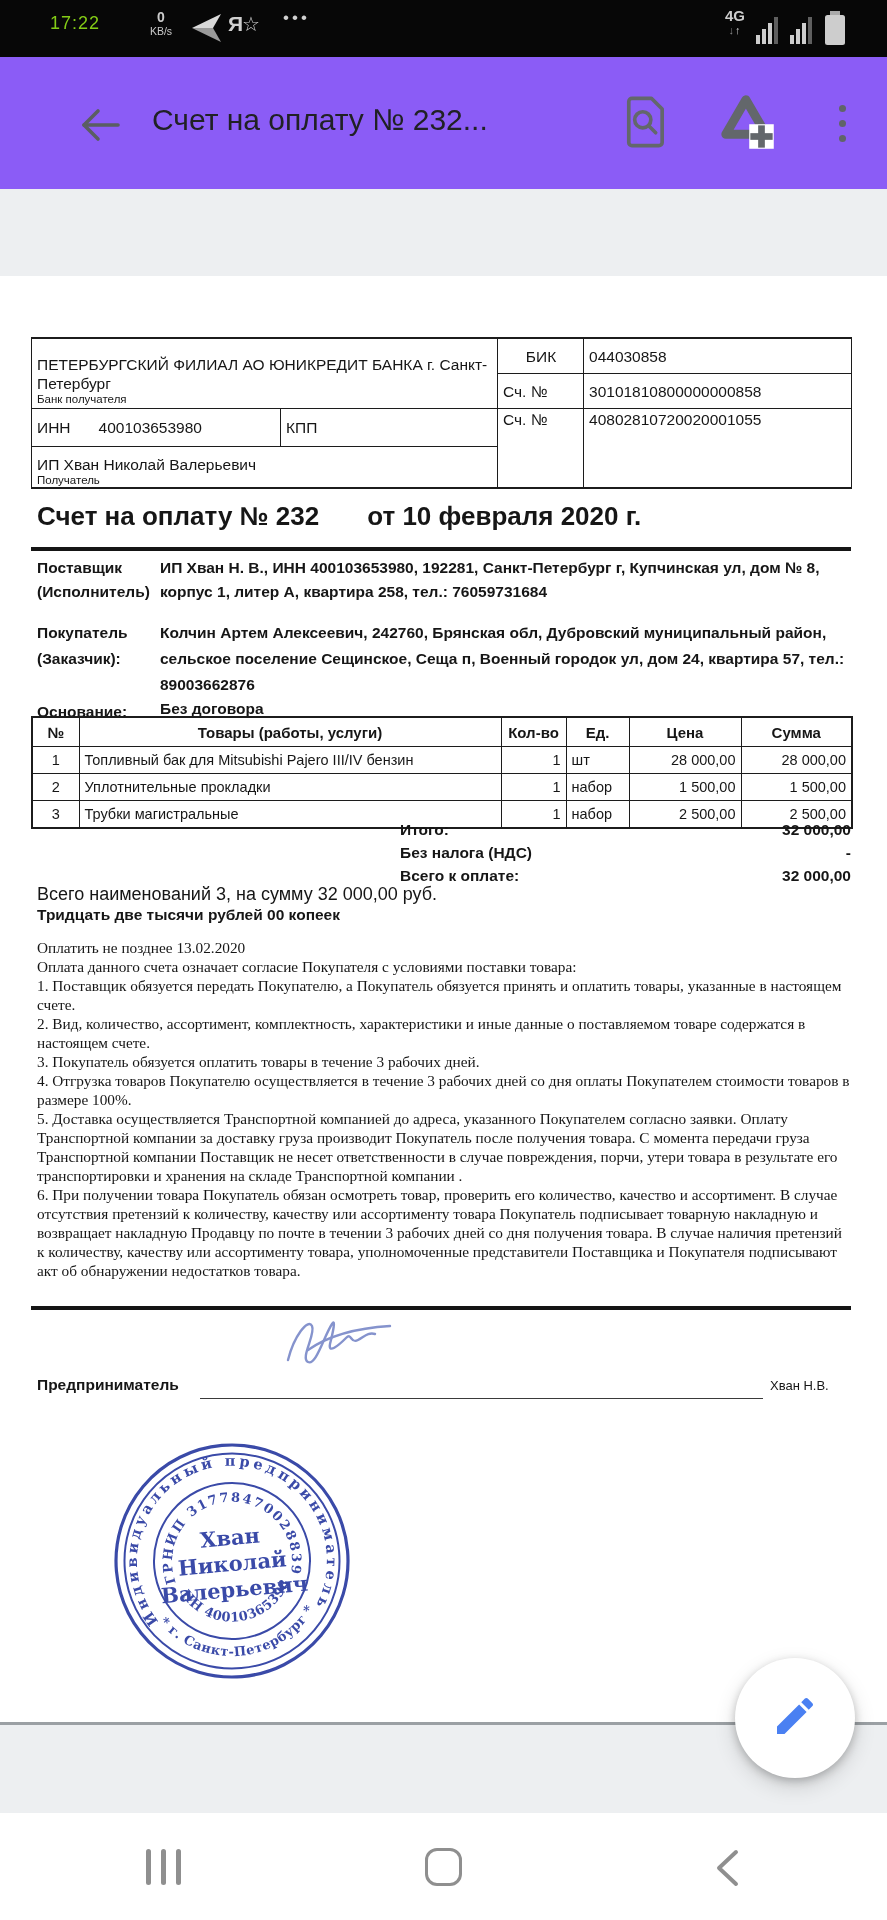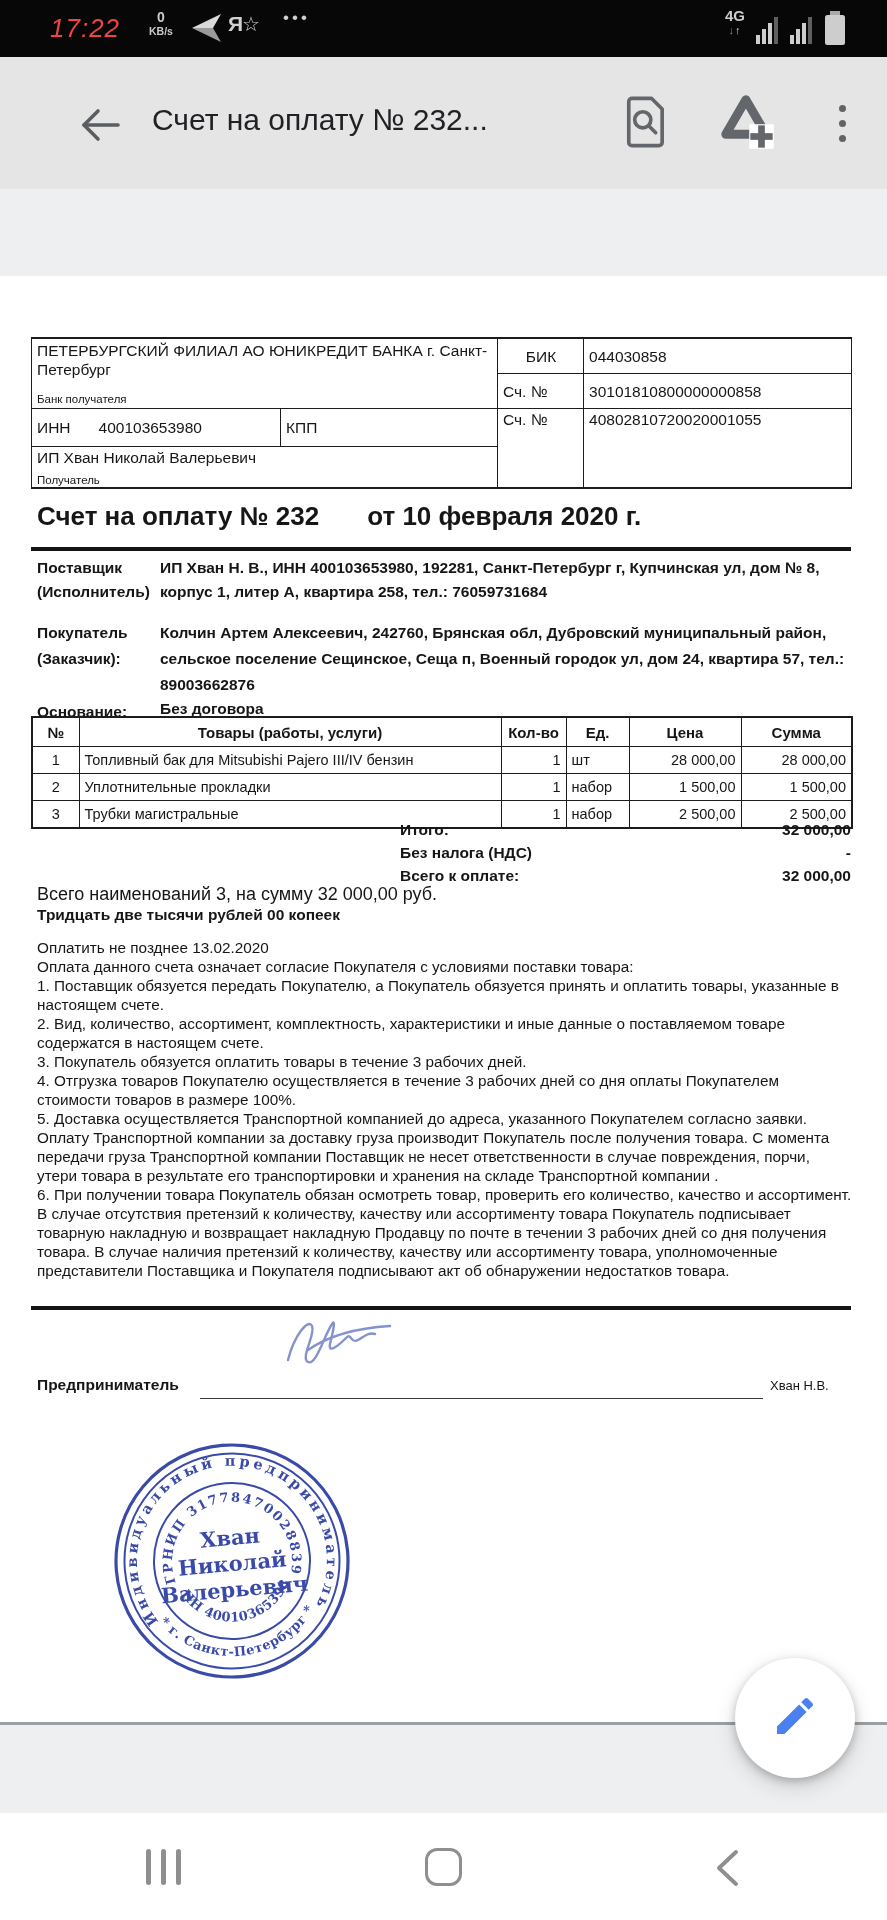--- a/index.html
+++ b/index.html
@@ -3,37 +3,37 @@
 <meta charset="utf-8">
 <style>
   html,body{margin:0;padding:0;}
   body{
     width:887px;height:1920px;position:relative;background:#ffffff;
     font-family:"Liberation Sans", sans-serif;overflow:hidden;
     -webkit-font-smoothing:antialiased;
   }
   
   .status-bar{position:absolute;top:0;left:0;width:887px;height:57px;background:#070707;}
-  .sb-time{position:absolute;left:50px;top:13px;font-size:26px;color:#ef4444;letter-spacing:1px;font-style:italic;}
+  .sb-time{position:absolute;left:50px;top:13px;font-size:18px;color:#84cc16;letter-spacing:1px;}
   .sb-kbs{position:absolute;left:138px;top:10px;width:46px;text-align:center;color:#cbcbcb;line-height:1;}
   .sb-kbs .v{font-size:14px;font-weight:bold;}
-  .sb-kbs .u{font-size:10.5px;font-weight:bold;margin-top:2px;}
+  .sb-kbs .u{font-size:10.5px;font-weight:normal;margin-top:2px;}
   .sb-nav-icon{position:absolute;left:188px;top:11px;}
   .sb-ya{position:absolute;left:228px;top:12px;color:#d0d0d0;font-size:21px;font-weight:bold;}
   .sb-ya .star{font-weight:normal;font-size:20px;margin-left:-1px;}
   .sb-more{position:absolute;left:283px;top:8px;color:#d0d0d0;font-size:17px;letter-spacing:3px;}
   .sb-4g{position:absolute;left:718px;top:8px;width:34px;text-align:center;color:#cdcdcd;line-height:1;}
   .sb-4g .t{font-size:15px;font-weight:bold;}
   .sb-4g .a{font-size:11px;margin-top:2px;letter-spacing:1px;}
   .sb-4g .a .dn{color:#8a8a8a;}
   .sb-bars1{position:absolute;left:756px;top:14px;}
   .sb-bars2{position:absolute;left:790px;top:14px;}
   .sb-batt{position:absolute;left:824px;top:11px;}
   
-  .toolbar{position:absolute;top:57px;left:0;width:887px;height:132px;background:#e5e5e5;}
+  .toolbar{position:absolute;top:57px;left:0;width:887px;height:132px;background:#8b5cf6;}
   .tb-back{position:absolute;left:72px;top:100px;width:52px;height:52px;top:42px;cursor:pointer;}
   .tb-title{position:absolute;left:152px;top:46px;font-size:30px;color:#202124;white-space:nowrap;max-width:440px;overflow:hidden;}
   .tb-find{position:absolute;left:620px;top:37px;width:52px;height:56px;cursor:pointer;}
   .tb-drive{position:absolute;left:718px;top:37px;width:58px;height:56px;cursor:pointer;}
   .tb-more{position:absolute;left:826px;top:40px;width:32px;height:52px;cursor:pointer;display:flex;flex-direction:column;align-items:center;justify-content:center;gap:8px;}
   .tb-more i{width:7px;height:7px;border-radius:50%;background:#606468;}
   
   .gap-top{position:absolute;top:189px;left:0;width:887px;height:87px;background:#edeff1;}
   .gap-bottom{position:absolute;top:1722px;left:0;width:887px;height:91px;background:#edeff1;border-top:3px solid #9ba0a4;box-sizing:border-box;}
   .navbar{position:absolute;top:1813px;left:0;width:887px;height:107px;background:#ffffff;}
@@ -45,21 +45,21 @@
   .fab{position:absolute;left:735px;top:1658px;width:120px;height:120px;border-radius:50%;background:#ffffff;
        box-shadow:0 3px 8px rgba(0,0,0,.22),0 8px 22px rgba(0,0,0,.14);display:flex;align-items:center;justify-content:center;cursor:pointer;}
   
   .page{position:absolute;top:276px;left:0;width:887px;height:1446px;background:#ffffff;color:#161616;}
   .page .abs{position:absolute;}
   table{border-collapse:collapse;}
   
   .bank{position:absolute;left:31px;top:61px;width:820px;table-layout:fixed;font-size:15.5px;color:#161616;}
   .bank td{border:1.5px solid #1c1c1c;padding:2px 4px 1px 5px;vertical-align:middle;overflow:hidden;}
   .bank .outer-t{border-top-width:2.5px;} .bank .outer-b{border-bottom-width:2.5px;}
-  .bank .cell-stack{display:flex;flex-direction:column;height:100%;justify-content:space-between;}
+  .bank .cell-stack{display:flex;flex-direction:column;height:100%;justify-content:flex-end;}
   .bank .cap{font-size:11.5px;line-height:12px;}
   .bank .topal{vertical-align:top;}
   
   .doc-title{left:37px;top:225px;font-size:26px;font-weight:bold;white-space:nowrap;}
   .doc-title .d{margin-left:48px;}
   .rule{left:31px;width:820px;height:4px;background:#151515;}
   
   .party{left:37px;width:814px;display:flex;}
   .party .lab{width:123px;flex:none;font-size:15.5px;line-height:24px;font-weight:bold;}
   .party .val{flex:1;font-size:15.5px;font-weight:bold;}
@@ -71,21 +71,21 @@
   .items .ol{border-left-width:2.5px !important;} .items .or{border-right-width:2.5px !important;}
   .tc{text-align:center;} .tr{text-align:right;} .tl{text-align:left;}
   
   .totals{left:400px;top:542px;width:451px;font-size:15.5px;font-weight:bold;}
   .totals .row{display:flex;justify-content:flex-end;height:23px;line-height:23px;}
   .totals .tlab{text-align:left;flex:1;}
   .totals .tval{width:115px;text-align:right;}
   .sumline{left:37px;top:608px;font-size:18px;}
   .words{left:37px;top:630px;font-size:15.5px;font-weight:bold;}
   
-  .terms{left:37px;top:662px;width:816px;font-size:15.3px;line-height:19px;}
+  .terms{left:37px;top:662px;width:816px;font-size:15.3px;line-height:19px;font-family:Liberation Serif, serif;}
   .terms p{margin:0;}
   
   .sig-squiggle{left:278px;top:1036px;}
   .sig-label{left:37px;top:1100px;font-size:15.5px;font-weight:bold;}
   .sig-line{left:200px;top:1122px;width:563px;height:0;border-top:1.5px solid #3a3a3a;}
   .sig-name{left:770px;top:1102px;font-size:13px;}
   .stamp{left:112px;top:1165px;width:240px;height:240px;transform:rotate(-5deg);opacity:.93;}
   .stamp text{font-family:"DejaVu Serif", serif;font-weight:bold;}
 </style>
 </head>

